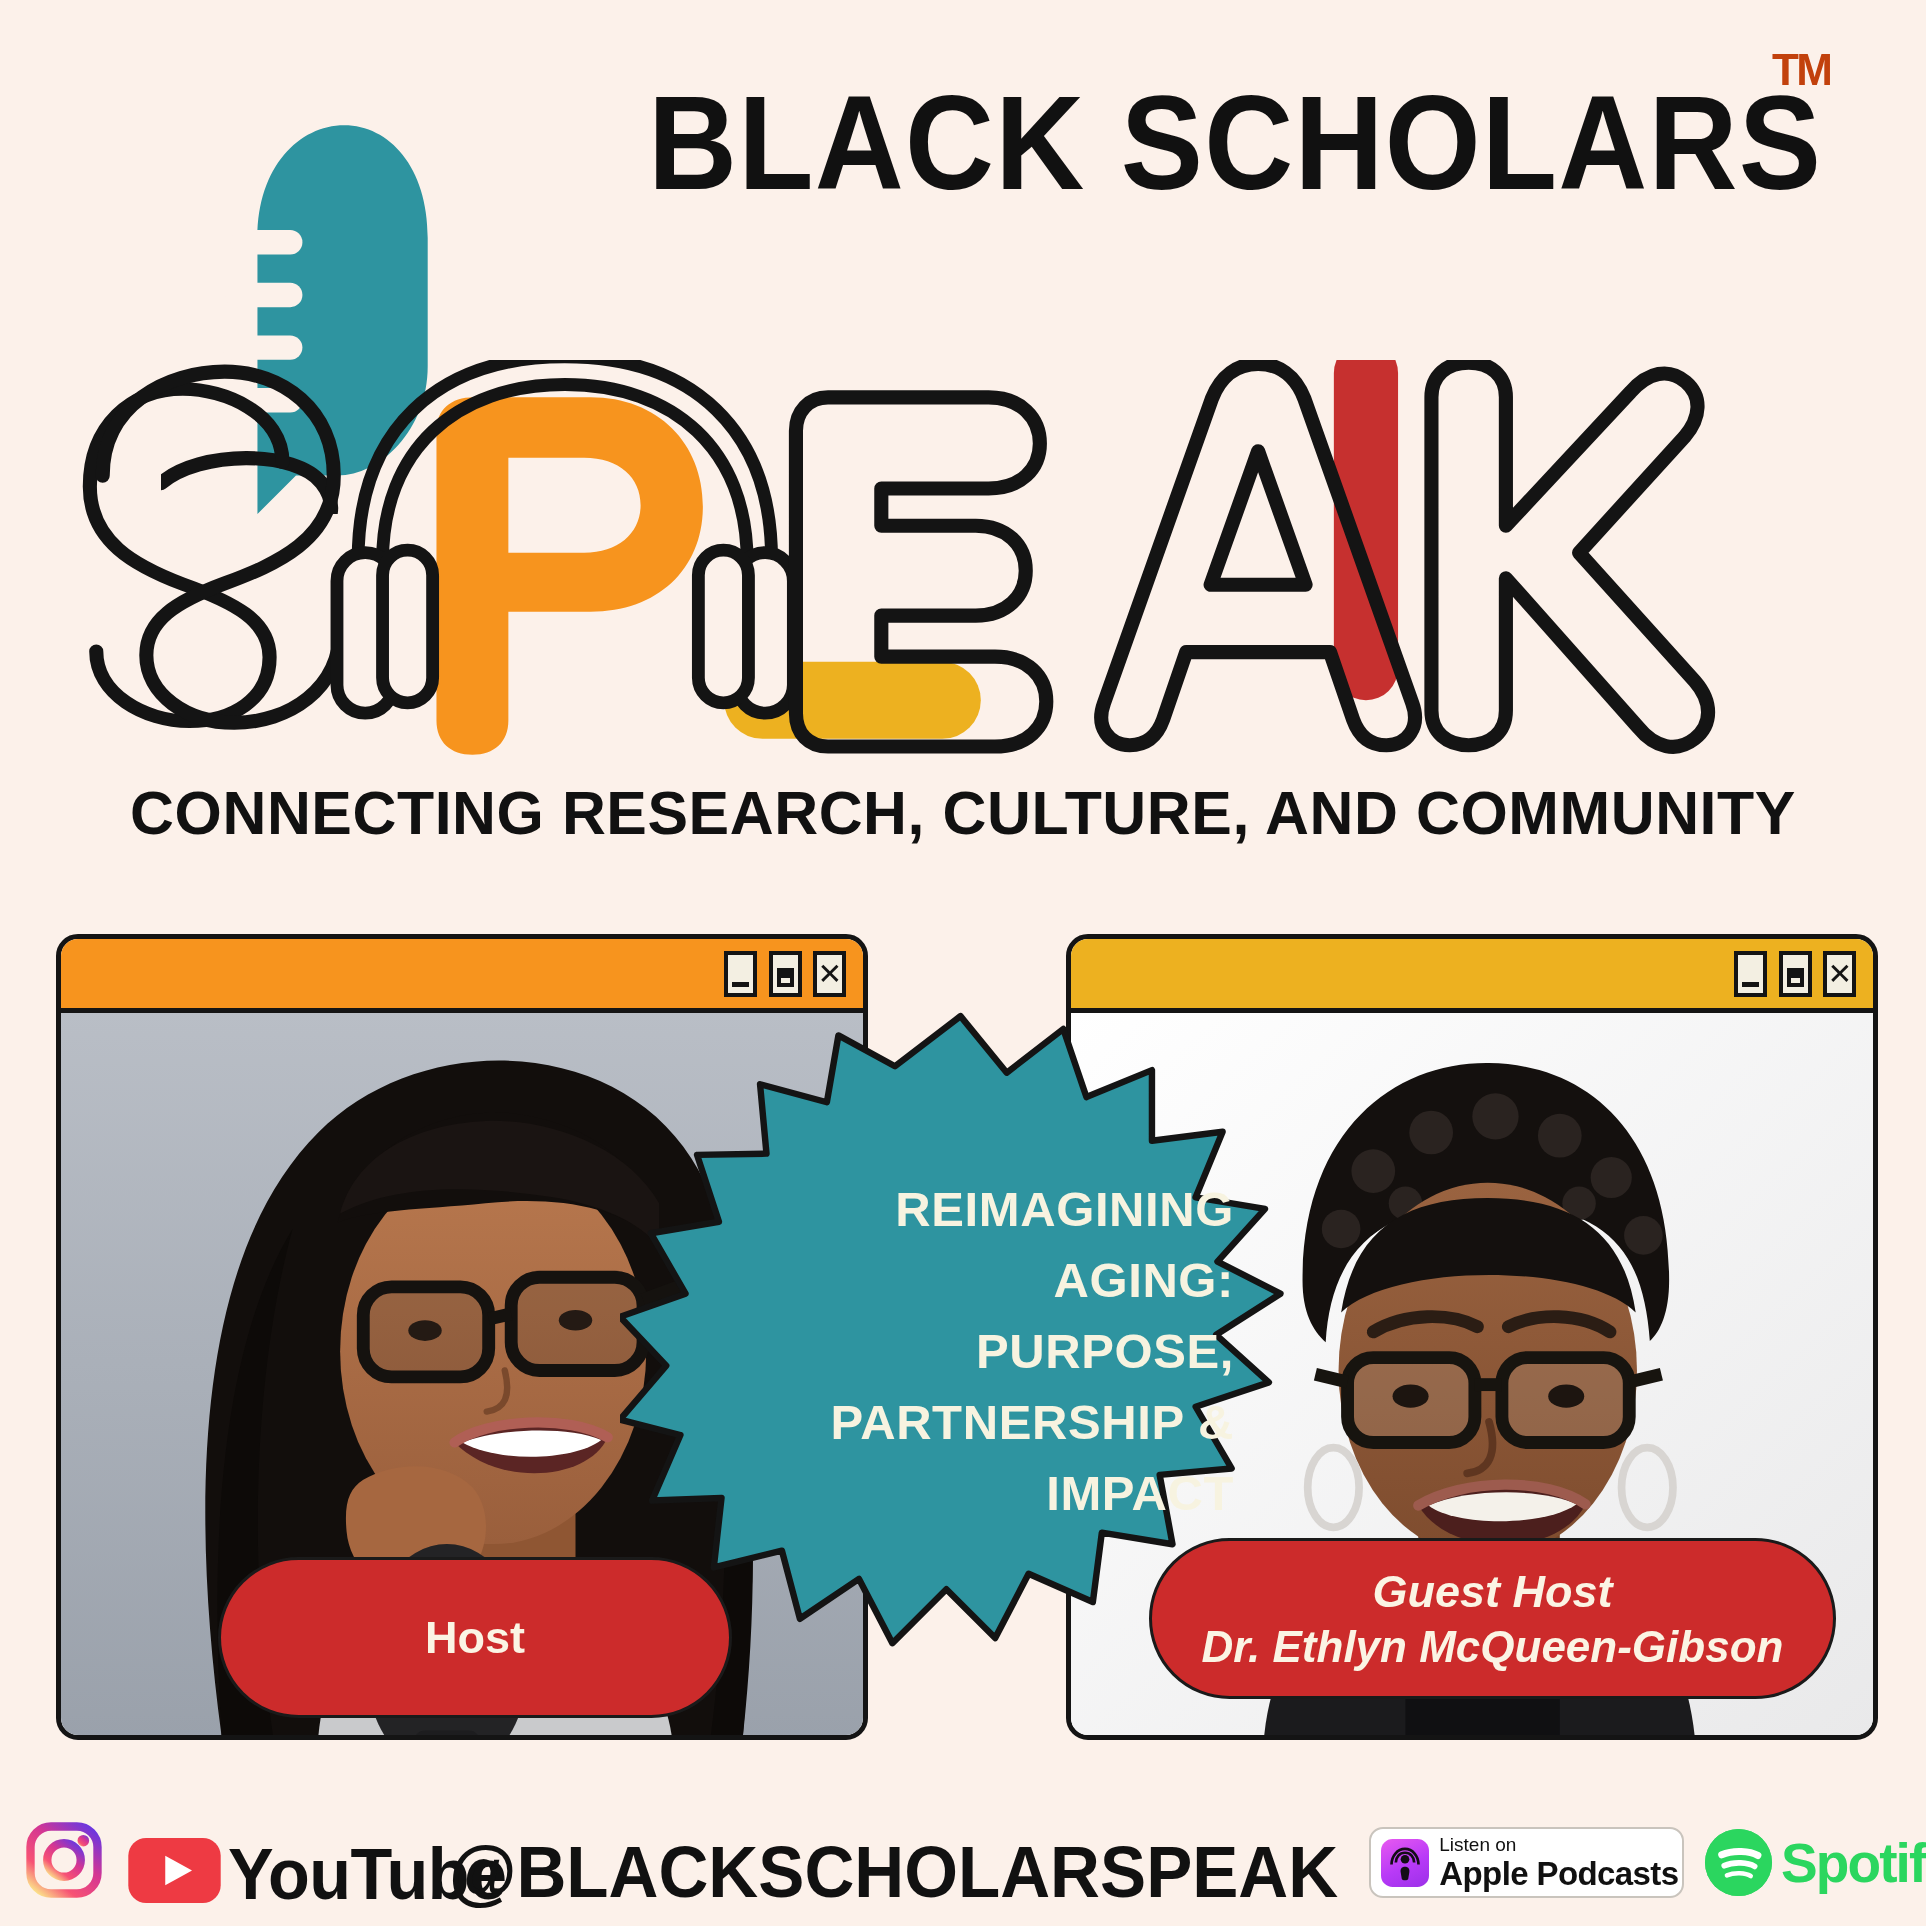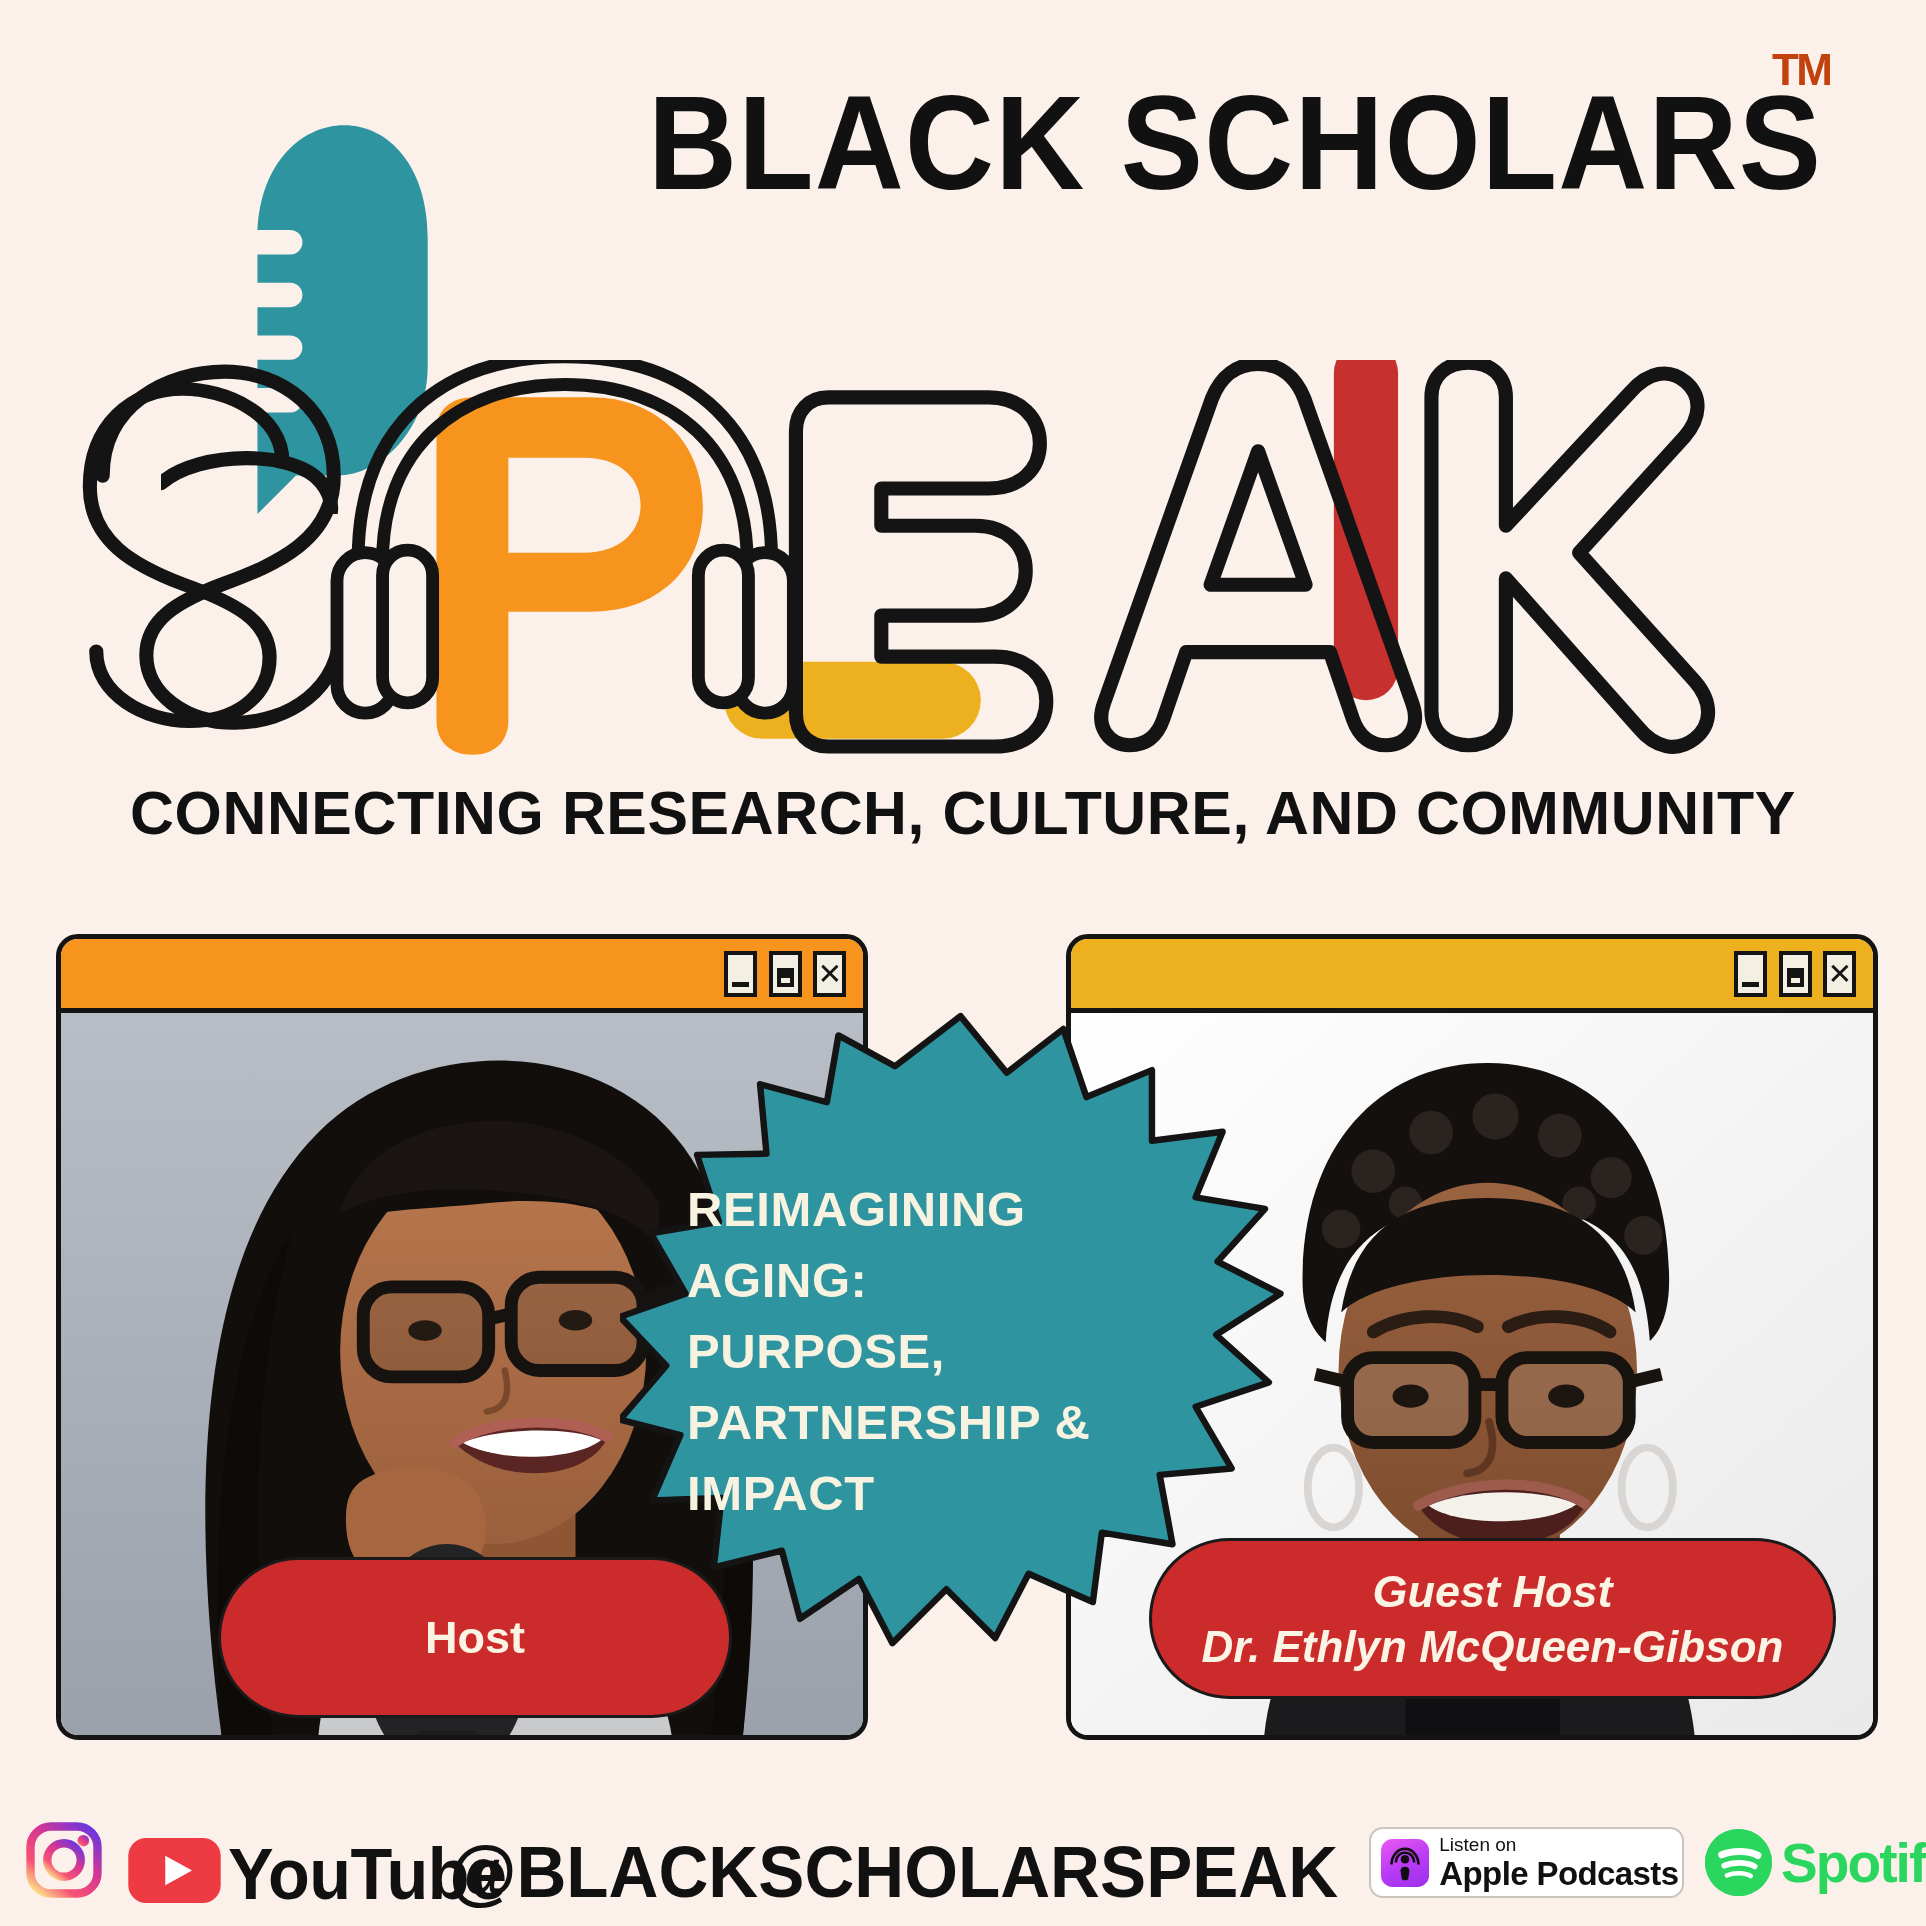--- a/index.html
+++ b/index.html
@@ -87,21 +87,21 @@
   .badge .role{font-size:45px;line-height:55px;}
   .badge .name{font-size:45px;line-height:55px;white-space:nowrap;}
   .badge-left{left:218px;top:1557px;width:514px;height:161px;gap:40px;}
   .badge-right{left:1149px;top:1538px;width:687px;height:161px;font-style:italic;}
   .badge-right .name{font-size:44px;}
 
   
   .burst{position:absolute;left:620px;top:1011px;width:681px;height:681px;z-index:40;}
   .burst-text{
     position:absolute;left:0;top:0;width:100%;height:100%;
-    display:flex;flex-direction:column;align-items:flex-start;justify-content:center;
+    display:flex;flex-direction:column;align-items:flex-end;justify-content:center;
     color:#F7F3E0;font-weight:700;text-align:center;
     font-size:49px;line-height:71px;
     letter-spacing:0.6px;
     padding:0 67px;box-sizing:border-box;
     pointer-events:none;
   }
 
   
   .footer{position:absolute;left:0;top:1798px;width:1926px;height:122px;}
   .ig-icon{position:absolute;left:26px;top:1822px;width:76px;height:76px;}

